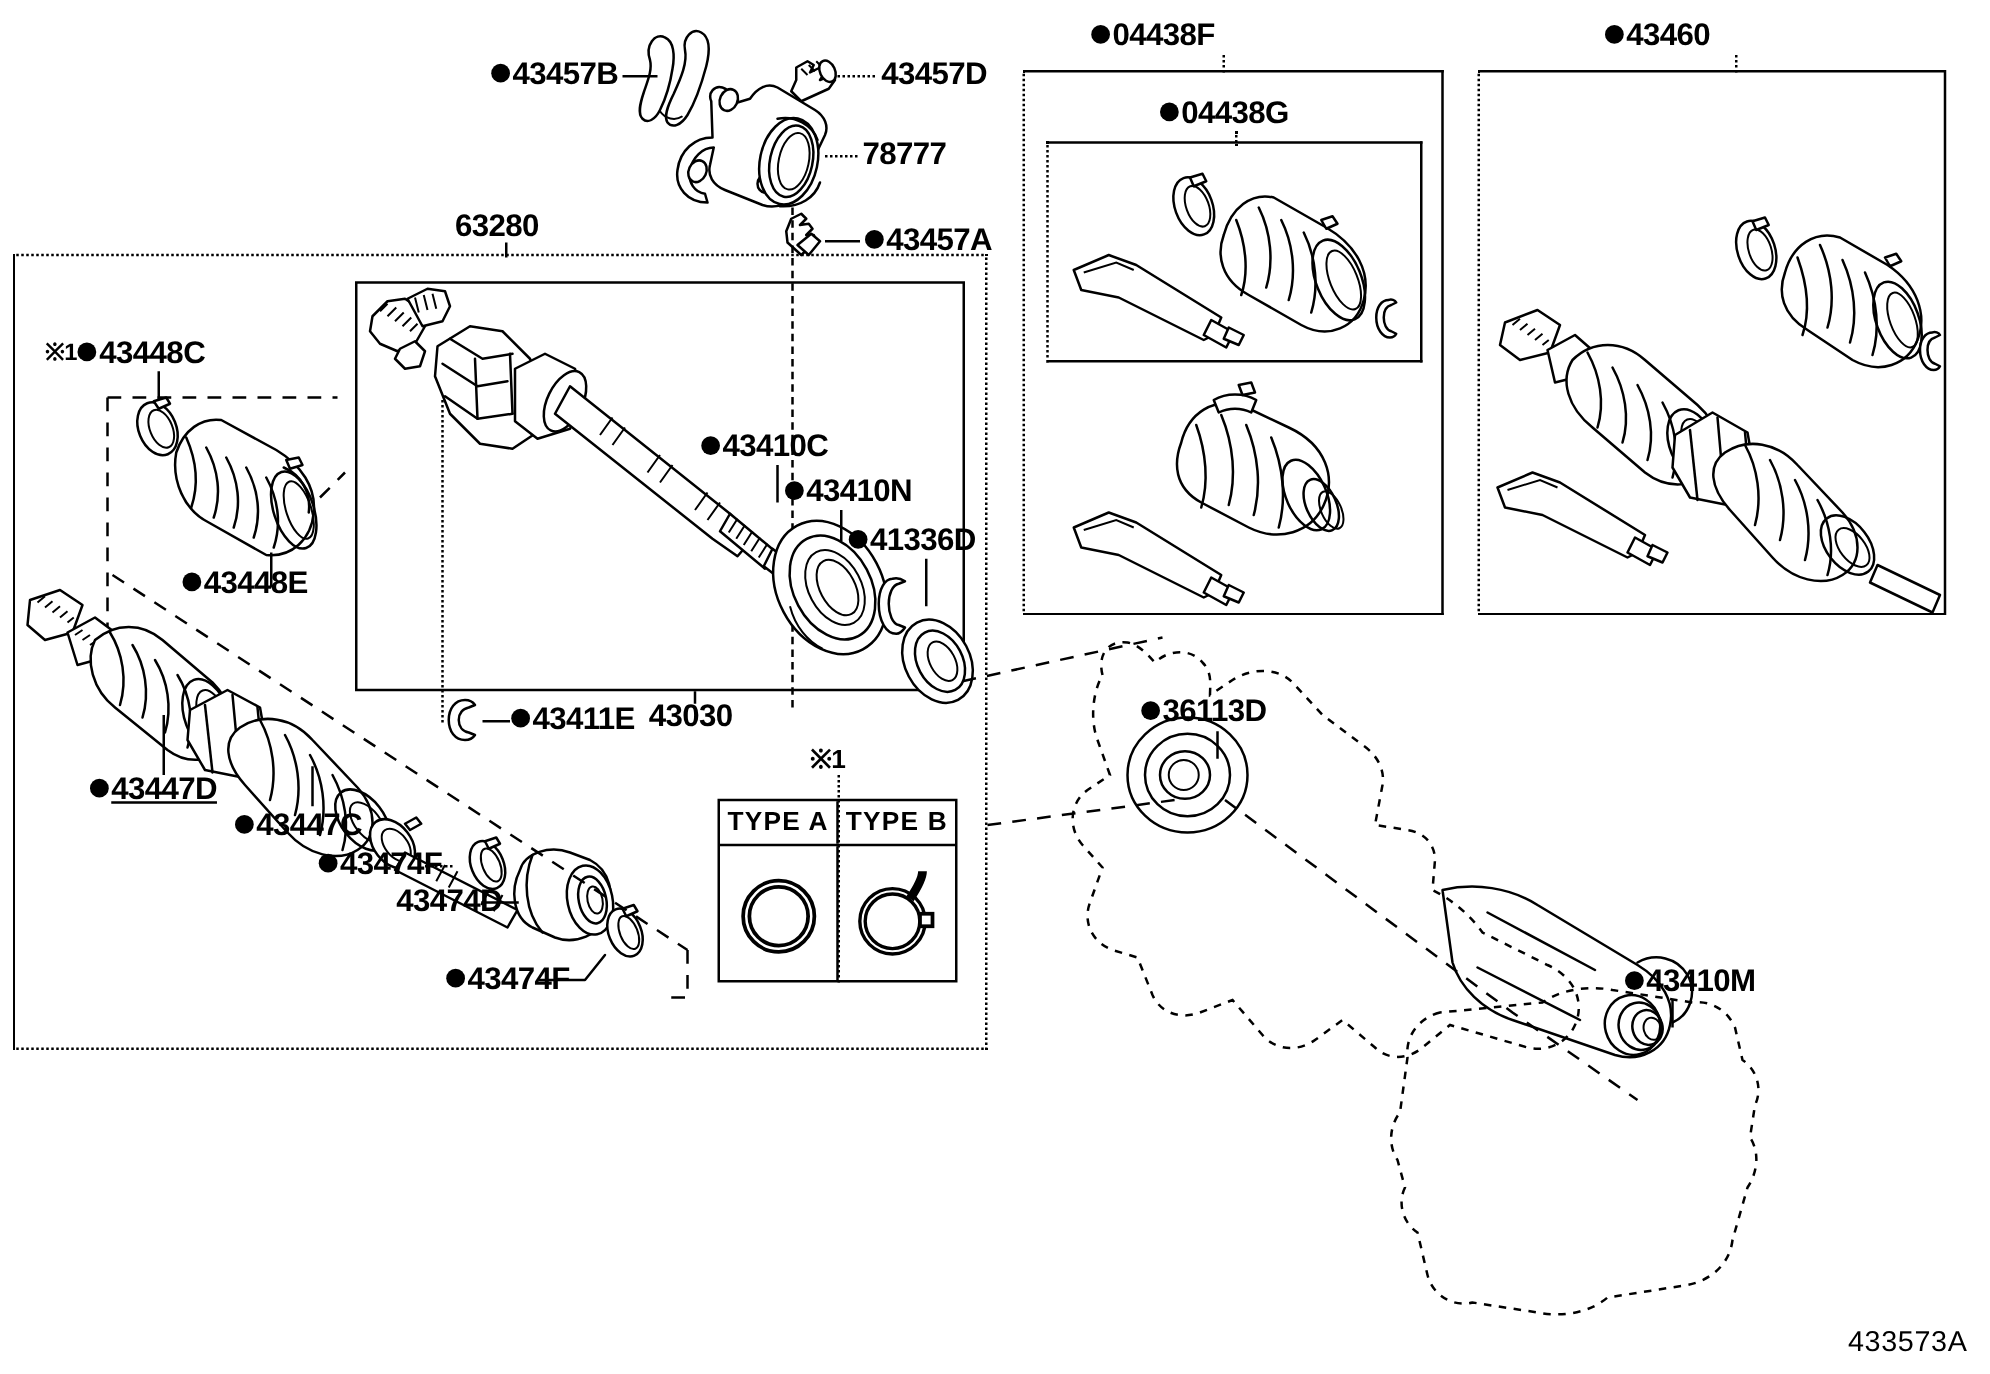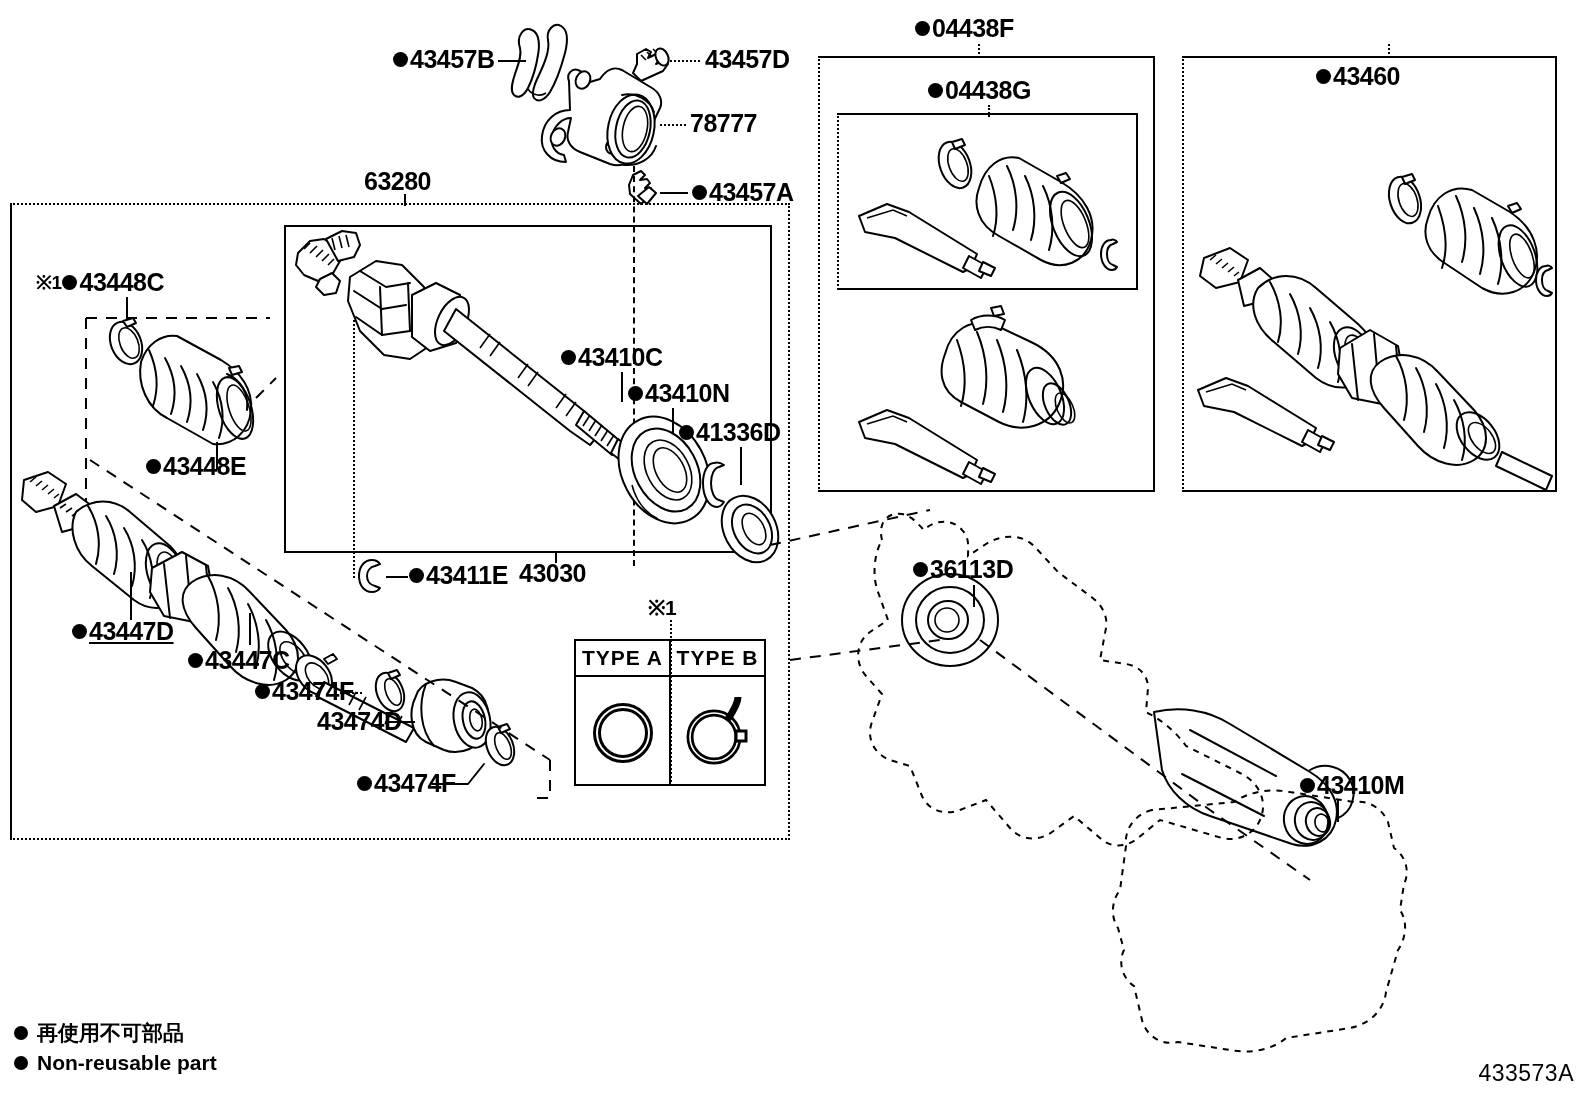--- a/index.html
+++ b/index.html
@@ -491,21 +491,21 @@
         <svg width="84" height="84" viewBox="0 0 84 84">
           <circle cx="38" cy="48" r="24" fill="none" stroke="#000" stroke-width="7"></circle>
           <circle cx="38" cy="48" r="24" fill="none" stroke="#fff" stroke-width="1.6"></circle>
           <path d="M52 30 C60 18 62 12 62 8" fill="none" stroke="#000" stroke-width="7"></path>
           <rect x="60" y="42" width="10" height="10" fill="#fff" stroke="#000" stroke-width="3"></rect>
         </svg>
       </div>
     </div>
   </div>
 
-  <div class="lbl" style="left:915px;top:16px;">
+  <div class="lbl" style="left:873px;top:16px;">
     <span class="dot"></span><span>04438F</span>
   </div>
   <div class="ln-dot-v" style="left:978px;top:44px;height:14px;"></div>
   <div class="box" style="left:818px;top:56px;width:337px;height:436px;
               border-top:2px solid #000; border-right:2px solid #000;
               border-bottom:2px solid #000; border-left:2px dotted #000;"></div>
 
   <div class="lbl" style="left:928px;top:78px;">
     <span class="dot"></span><span>04438G</span>
   </div>
@@ -568,21 +568,21 @@
       </g>
       <g>
         <path class="stf" d="M14 122 L42 110 L64 118 L132 160 L126 174 L118 178 L50 144 L20 138 Z"></path>
         <path class="st1" d="M22 124 L48 116 L62 122"></path>
         <path class="stf" d="M124 162 L142 172 L136 184 L118 174 Z"></path>
         <path class="stf" d="M138 168 L150 174 L146 182 L134 177 Z"></path>
       </g>
     </svg>
   </div>
 
-  <div class="lbl" style="left:1316px;top:16px;margin-top:48px;">
+  <div class="lbl" style="left:1284px;top:16px;">
     <span class="dot"></span><span>43460</span>
   </div>
   <div class="ln-dot-v" style="left:1388px;top:44px;height:14px;"></div>
   <div class="box" style="left:1182px;top:56px;width:375px;height:436px;
               border-top:2px solid #000; border-right:2px solid #000;
               border-bottom:2px solid #000; border-left:2px dotted #000;"></div>
 
   <div class="art" style="left:1190px;top:70px;width:370px;height:420px;">
     <svg width="370" height="420" viewBox="0 0 370 420">
 
@@ -718,26 +718,16 @@
     <span class="dot"></span><span>43410M</span>
   </div>
   <div class="ln ln-v" style="left:1337px;top:800px;height:22px;"></div>
 
   <div class="art" style="left:770px;top:500px;width:170px;height:90px;">
     <svg width="170" height="90" viewBox="0 0 170 90">
       <path class="dsh" d="M0 45 L160 10"></path>
     </svg>
   </div>
 
-  <div id="legend">
-    <div class="row">
-      <span class="dot"></span>
-      <span>再使用不可部品</span>
-    </div>
-    <div class="row">
-      <span class="dot"></span>
-      <span>Non-reusable part</span>
-    </div>
-  </div>
 
   <div id="diagram-id">433573A</div>
 
 </div>
 
 </body></html>

